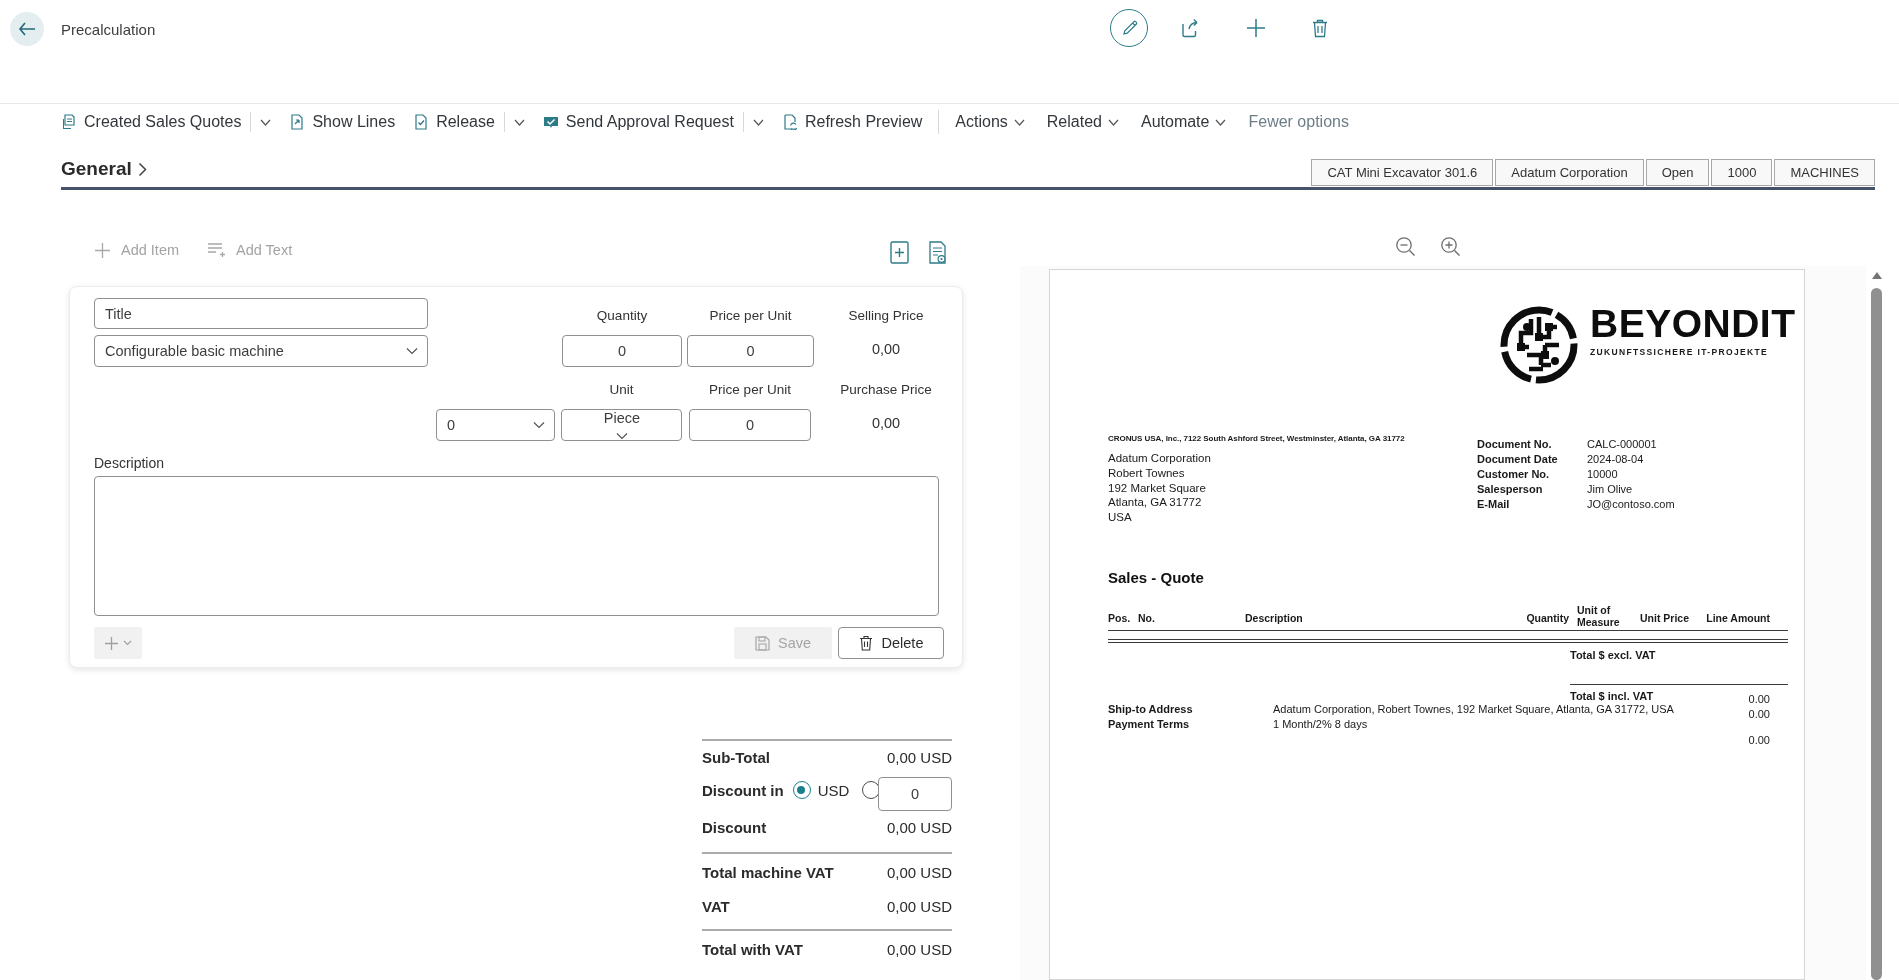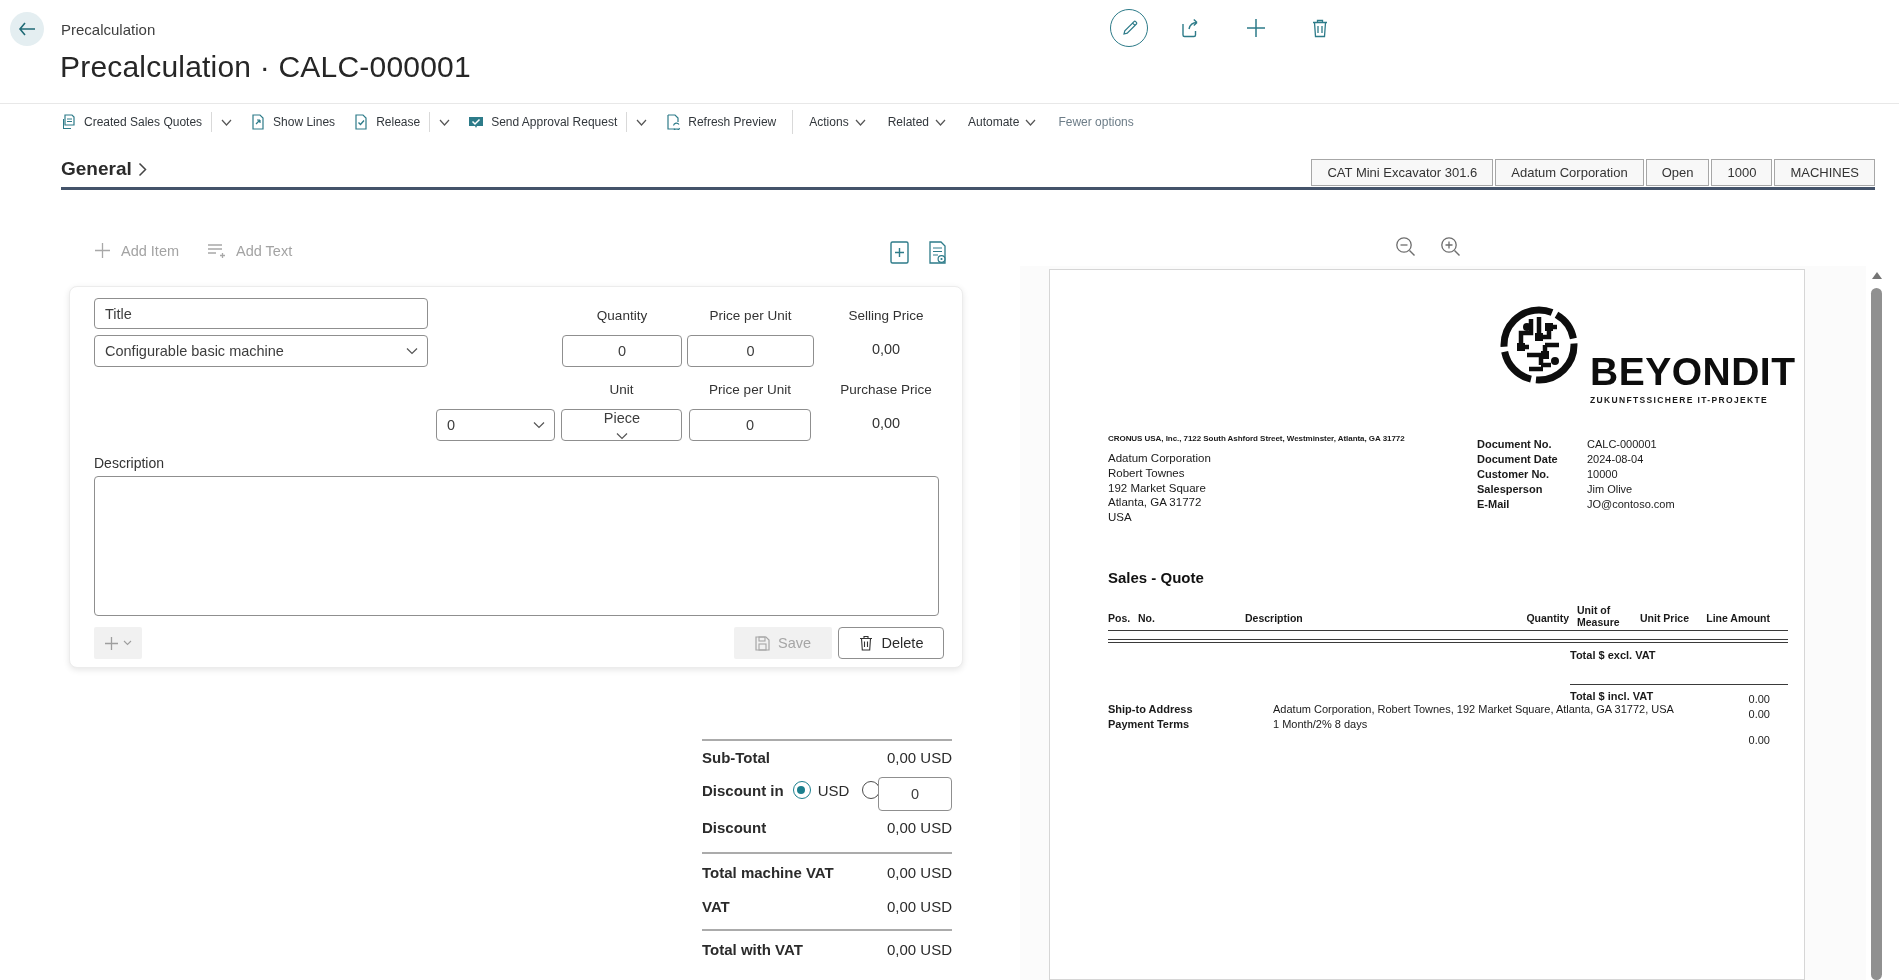--- a/index.html
+++ b/index.html
@@ -12,38 +12,38 @@
   .back-circle { left:10px; top:12px; width:34px; height:34px; border-radius:50%;
                  background:#e4eef1; display:flex; align-items:center; justify-content:center; cursor:pointer; }
   .breadcrumb { left:61px; top:21px; font-size:15px; color:#3e3e3e; }
   .page-title { left:60px; top:50px; font-size:30px; font-weight:300; color:#262626; letter-spacing:.2px; }
   .top-actions { left:1110px; top:8px; display:flex; align-items:center; gap:24px; }
   .icon-btn { width:40px; height:40px; display:flex; align-items:center; justify-content:center; cursor:pointer; }
   .pencil-circle { border:1px solid #2d7b89; border-radius:50%; width:38px; height:38px; }
 
   
   .toolbar-rule { left:0; top:103px; width:1899px; height:1px; background:#e8e8e8; }
-  .toolbar { left:61px; top:104px; height:36px; display:flex; align-items:center; font-size:12px; color:#32373c; }
+  .toolbar { left:61px; top:104px; height:36px; display:flex; align-items:center; font-size:16px; color:#32373c; }
   .tb-item { display:flex; align-items:center; gap:7px; cursor:pointer; white-space:nowrap; }
   .tb-gap { width:18px; }
   .tb-sep { width:1px; height:20px; background:#d9d9d9; margin:0 9px; }
   .tb-sep-tall { width:1px; height:24px; background:#d9d9d9; margin:0 16px; }
   .tb-caret { display:flex; align-items:center; cursor:pointer; }
   .menu-item { display:flex; align-items:center; gap:6px; cursor:pointer; margin-right:22px; white-space:nowrap; }
   .fewer { color:#6d7d88; cursor:pointer; }
 
   
   .general { left:61px; top:158px; font-size:19px; font-weight:600; color:#2b2b2b; display:flex; align-items:center; gap:6px; cursor:pointer; }
   .general-underline { left:61px; top:187px; width:1814px; height:3px; background:#44536a; }
   .tags { top:159px; right:24px; display:flex; gap:2px; }
   .tag { border:1px solid #a7a7a7; background:#f8f8f8; height:27px; line-height:25px;
          padding:0 15px; font-size:13px; color:#333; white-space:nowrap; }
 
   
-  .add-row { left:94px; top:242px; display:flex; align-items:center; gap:10px; color:#a3a3a3; font-size:14.5px; }
+  .add-row { left:94px; top:242px; display:flex; gap:10px; color:#a3a3a3; font-size:14.5px; }
   .add-row .lbl { margin-right:18px; }
   .card-icons { left:888px; top:240px; display:flex; gap:14px; }
 
   
   .card { left:69px; top:286px; width:894px; height:382px; background:#fff; border:1px solid #ececec;
           border-radius:8px; box-shadow:0 2px 6px rgba(0,0,0,.10); }
 
   .field-label { position:absolute; font-size:13.5px; color:#333; text-align:center; }
   input.box, .selectbox, textarea.box {
       position:absolute; border:1px solid #8f8f8f; border-radius:4px; background:#fff;
@@ -84,39 +84,38 @@
   .doc-title { left:1108px; top:569px; font-size:15px; font-weight:700; color:#111; }
   .th { position:absolute; font-size:10.5px; font-weight:700; color:#1a1a1a; }
   .doc-line { position:absolute; background:#3a3a3a; height:1px; }
   .doc-tot-label { position:absolute; left:1570px; font-size:11px; font-weight:700; color:#1a1a1a; }
   .doc-tot-value { position:absolute; width:100px; left:1670px; text-align:right; font-size:11px; color:#1a1a1a;margin-top:44px; }
   .doc-foot-label { position:absolute; left:1108px; font-size:11px; font-weight:700; color:#1a1a1a; }
   .doc-foot-value { position:absolute; left:1273px; font-size:11px; color:#1a1a1a; }
 
   .logo { left:1499px; top:303px; display:flex; align-items:flex-start; gap:11px; }
   .logo-text { display:flex; flex-direction:column; }
-  .logo-name { font-size:39px; font-weight:700; color:#0d0d0d; letter-spacing:.5px; line-height:42px;margin-top:48px; }
+  .logo-name { font-size:39px; font-weight:700; color:#0d0d0d; letter-spacing:.5px; line-height:42px; }
   .logo-tag { font-size:8.5px; font-weight:700; color:#1a1a1a; letter-spacing:1.35px; margin-top:2px; }
 
   svg { display:block; }
 </style>
 </head>
 <body>
 
 <div id="page">
 
   <div class="abs back-circle">
     <span>
       <svg width="18" height="14" viewBox="0 0 18 14">
           <path d="M7 1 L2 7 L7 13 M2 7 H17" stroke="#1f6a75" stroke-width="1.6" fill="none"></path>
         </svg>
     </span>
   </div>
   <div class="abs breadcrumb">Precalculation</div>
-  <div class="abs page-title">Precalculation · CALC-000001</div>
 
   <div class="abs top-actions">
     <div class="icon-btn pencil-circle">
       <span>
         <svg width="17" height="17" viewBox="0 0 17 17">
             <path d="M3 14 L3.8 10.8 L11.6 3 L14 5.4 L6.2 13.2 Z M11.6 3 L13 1.6 C13.4 1.2 14.2 1.2 14.6 1.6 L15.4 2.4 C15.8 2.8 15.8 3.6 15.4 4 L14 5.4" stroke="#2d7b89" stroke-width="1.2" fill="none"></path>
           </svg>
       </span>
     </div>
     <div class="icon-btn">

